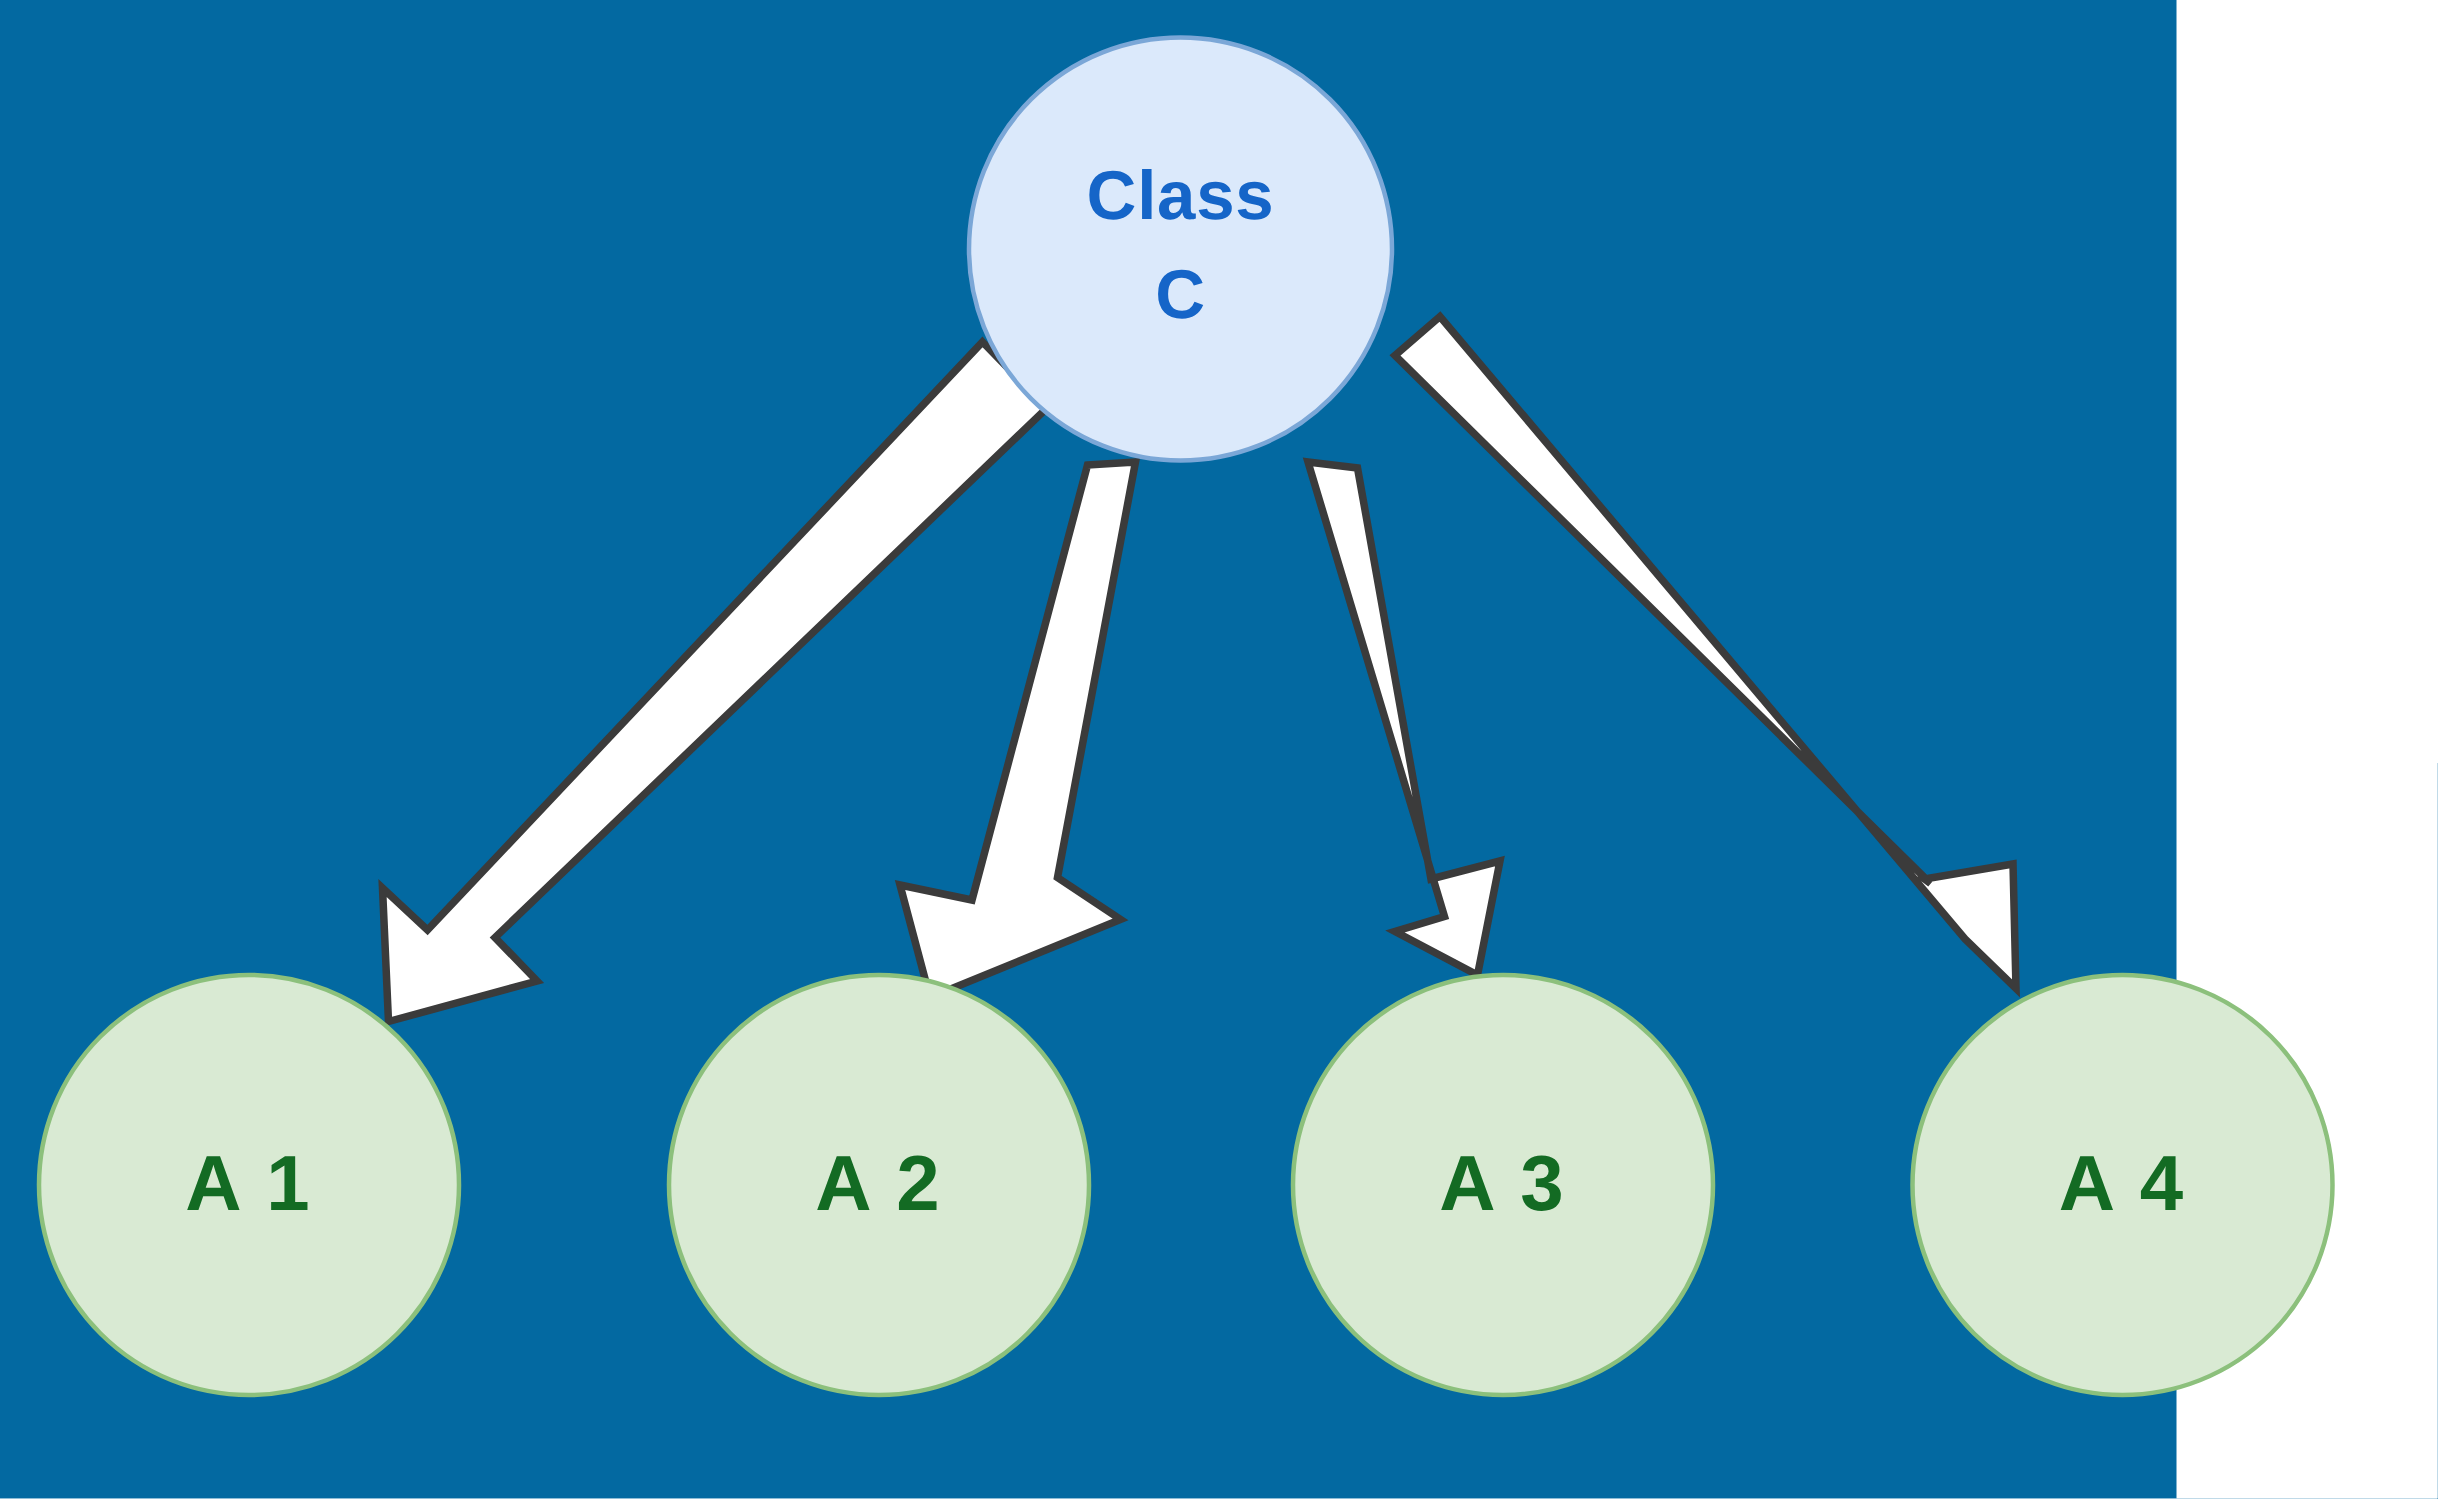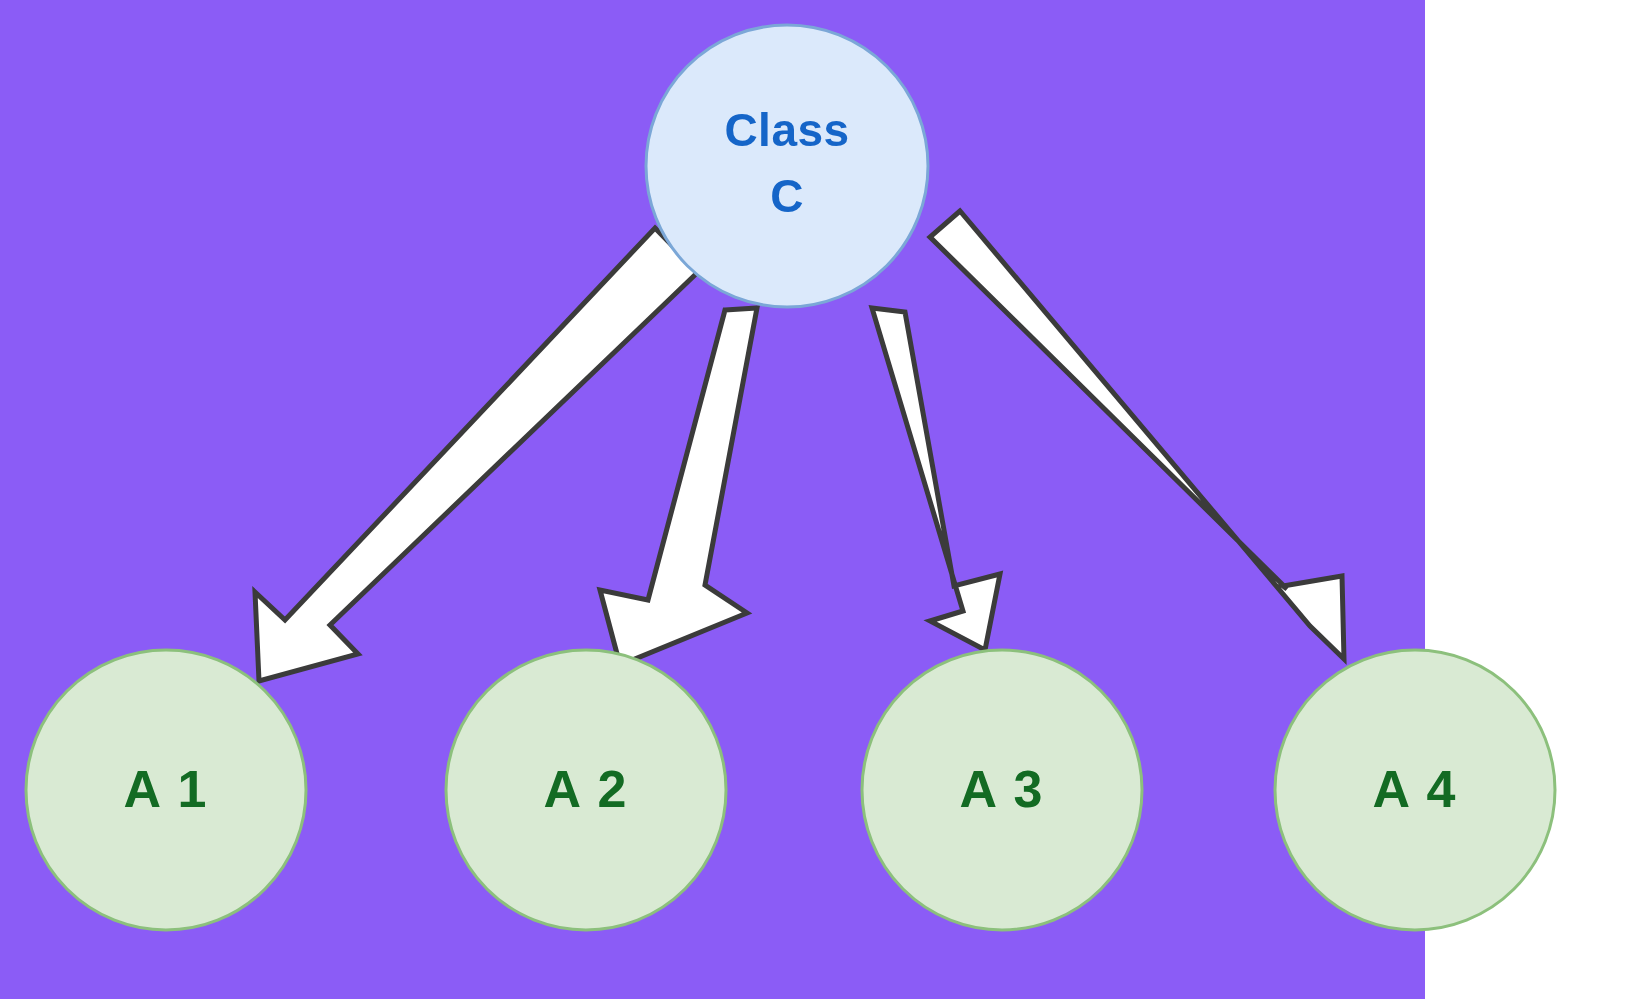--- a/index.html
+++ b/index.html
@@ -10,21 +10,22 @@
   body {
     width: 1625px;
     height: 999px;
     font-family: "Liberation Sans", sans-serif;
     overflow: hidden;
   }
   #diagram-root {
     position: relative;
     width: 1425px;
     height: 999px;
-    background: #8b5cf6;
+    background: #0369a1;
+    padding-left: 26px;
   }
   #diagram-svg {
     position: absolute;
     top: 0;
     left: 0;
     width: 1625px;
     height: 999px;
   }
   .node-label {
     font-weight: bold;

